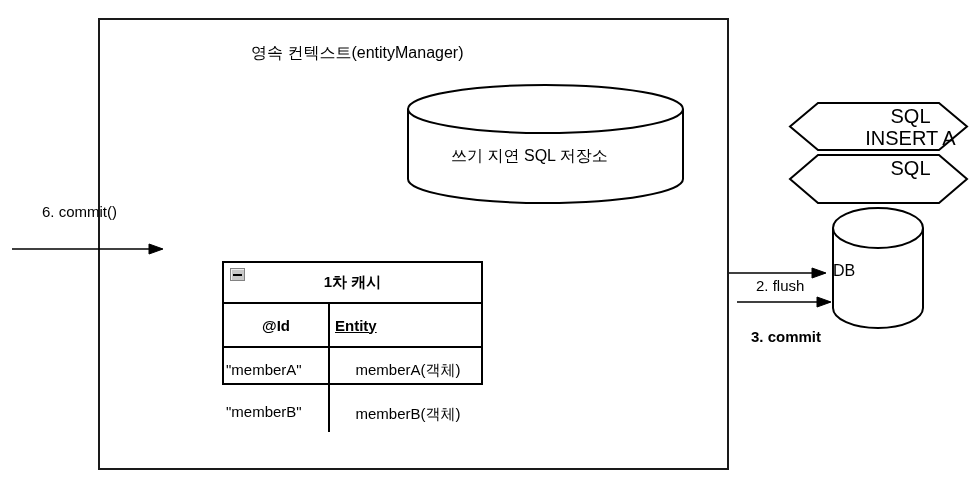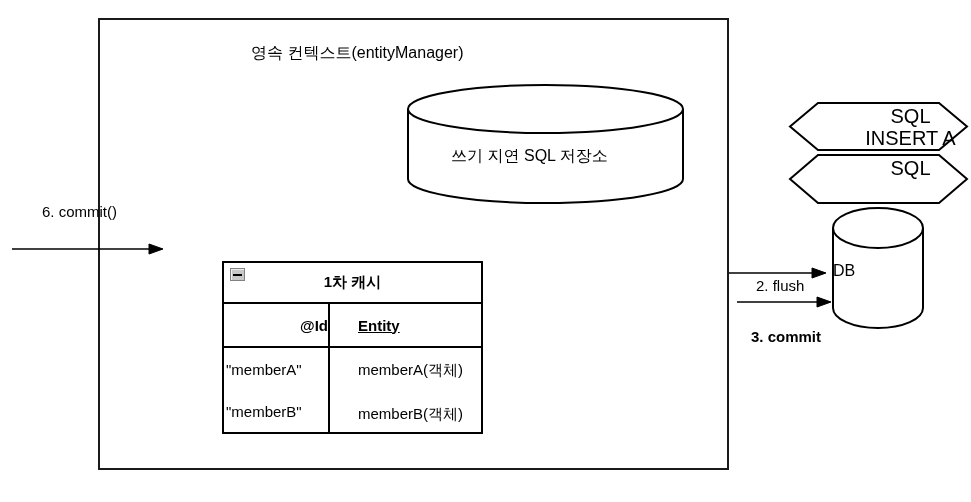--- a/index.html
+++ b/index.html
@@ -69,21 +69,21 @@
   .hex-label.b { top: 157px; }
 
   .lbl-commit1 { left: 42px;  top: 203px; }
   .lbl-flush   { left: 756px; top: 237px; margin-top: 40px; }
   .lbl-commit3 { left: 751px; top: 328px; font-weight: bold; }
 
   
   .cache-table {
     position: absolute;
     left: 222px; top: 261px;
-    width: 261px; height: 173px;
+    width: 261px; height: 124px;
     border: 2px solid #000;
     background: #ffffff;
     font-size: 15px;
   }
   .cache-title-row {
     position: relative;
     height: 41px;
     border-bottom: 2px solid #000;
     display: flex;
     align-items: center;
@@ -114,27 +114,28 @@
     font-weight: bold;
   }
   .cache-col-id {
     width: 106px;
     border-right: 2px solid #000;
     flex: none;
   }
   .cache-header-row .cache-col-id {
     display: flex;
     align-items: center;
-    justify-content: flex-end;
+    justify-content: center;
   }
   .cache-col-entity {
     flex: 1;
-    padding-left: 28px;
-    display: flex;
-    align-items: center;
+    padding-left: 5px;
+    display: flex;
+    align-items: center;
+    text-align: center;
   }
   .cache-header-row .cache-col-entity span { text-decoration: underline; }
   .cache-data-area {
     display: flex;
     height: 84px;
   }
   .cache-data-area .cache-col-id {
     display: block;
     padding-left: 2px;
   }

